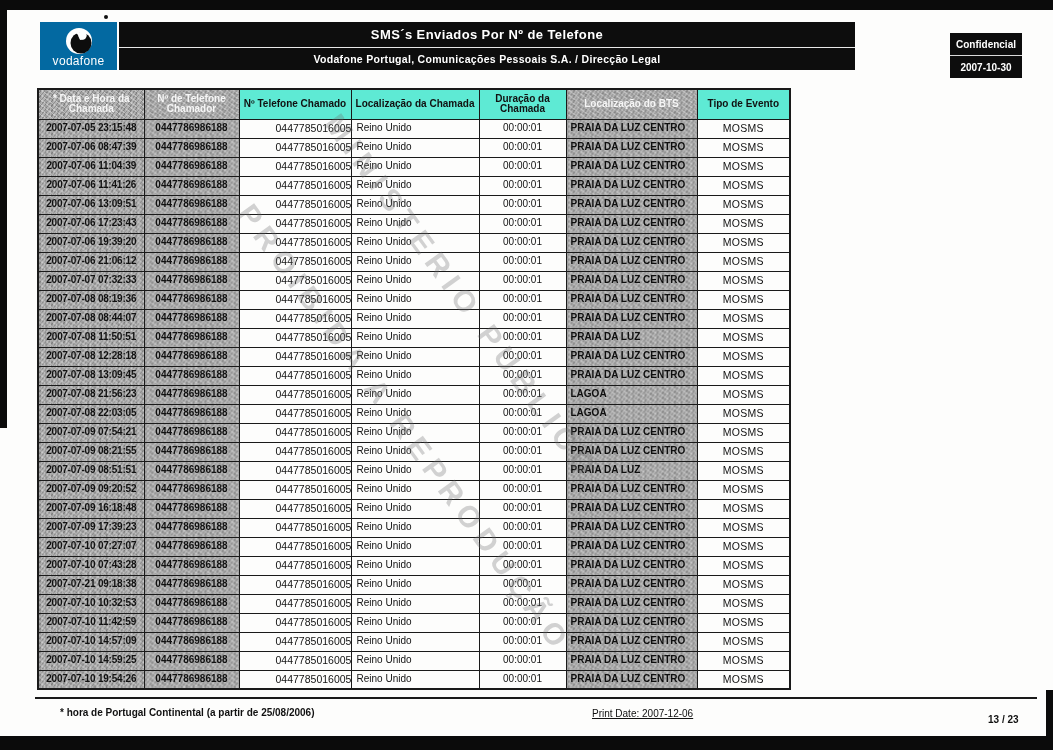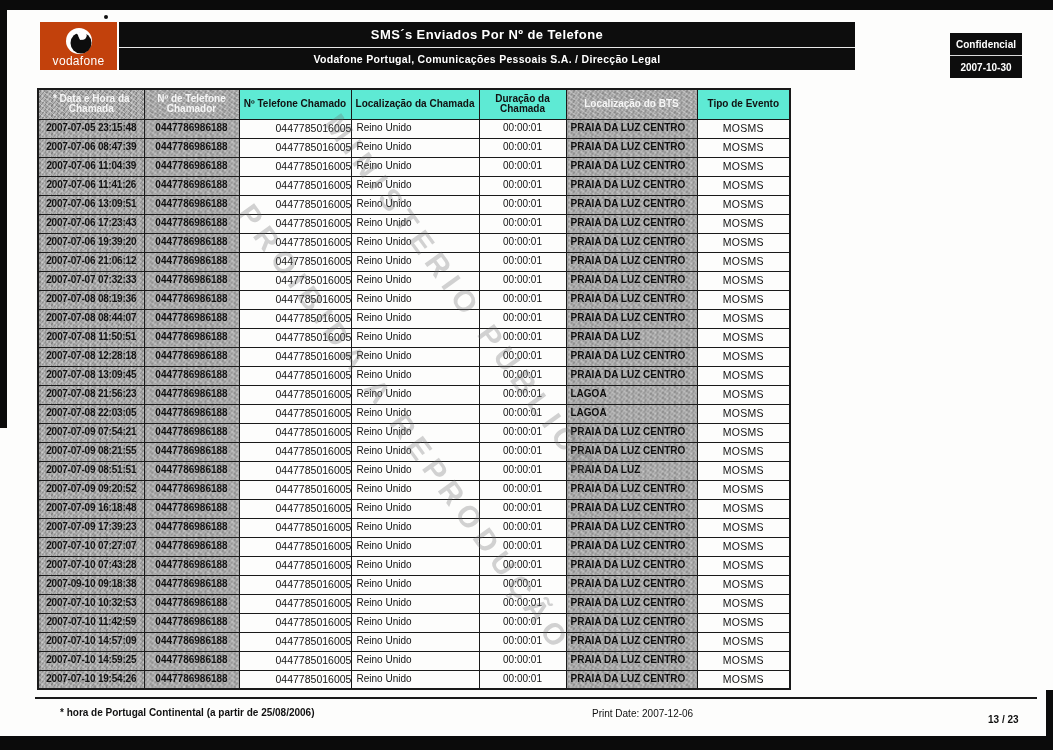--- a/index.html
+++ b/index.html
@@ -16,21 +16,21 @@
   .scan-bar { position:absolute; background:#0b0b0b; }
   .scan-top    { left:0; top:0; width:1053px; height:10px; }
   .scan-bottom { left:0; top:736px; width:1053px; height:14px; }
   .scan-left   { left:0; top:10px; width:7px; height:418px; }
   .scan-right  { left:1046px; top:690px; width:7px; height:48px; }
   .scan-dot    { position:absolute; left:104px; top:15px; width:4px; height:4px; border-radius:50%; background:#111; }
 
   
   .logo-box {
     position:absolute; left:40px; top:22px; width:77px; height:48px;
-    background:#c2410c; display:flex; flex-direction:column; align-items:center; justify-content:flex-end;
+    background:#0369a1; display:flex; flex-direction:column; align-items:center; justify-content:flex-end;
     padding-bottom:3px;
   }
   .logo-mark { position:absolute; top:4px; left:50%; transform:translateX(-50%); }
   .logo-word { color:#fff; font-size:12px; letter-spacing:.3px; line-height:1; }
 
   .banner {
     position:absolute; left:119px; top:22px; width:736px; height:48px;
     background:#0d0d0d; color:#fff;
     display:flex; flex-direction:column;
   }
@@ -93,21 +93,21 @@
     color:rgba(110,110,110,.30);
     transform-origin:left top; transform:rotate(54deg);
     white-space:nowrap;
   }
   .wm1 { left:345px; top:108px; }
   .wm2 { left:258px; top:198px; }
 
   
   .foot-rule { position:absolute; left:35px; top:697px; width:1002px; height:2px; background:#1a1a1a; }
   .footnote   { position:absolute; left:60px; top:707px; font-size:10px; font-weight:bold; }
-  .print-date { position:absolute; left:592px; top:708px; font-size:10px; }
+  .print-date { position:absolute; left:592px; top:708px; font-size:10px;text-decoration:underline; }
   .page-num   { position:absolute; left:988px; top:714px; font-size:10px; font-weight:bold; }
 </style>
 </head>
 <body>
 
 <div class="scan-bar scan-top"></div>
 <div class="scan-bar scan-bottom"></div>
 <div class="scan-bar scan-left"></div>
 <div class="scan-bar scan-right"></div>
 <div class="scan-dot"></div>
@@ -393,21 +393,21 @@
     <td class="c0 noise">2007-07-10 07:43:28</td>
     <td class="c1 noise">0447786986188</td>
     <td class="c2">0447785016005</td>
     <td class="c3">Reino Unido</td>
     <td class="c4">00:00:01</td>
     <td class="c5 noise">PRAIA DA LUZ CENTRO</td>
     <td class="c6">MOSMS</td>
   </tr>
 
   <tr>
-    <td class="c0 noise">2007-09-10 09:18:38</td>
+    <td class="c0 noise">2007-07-21 09:18:38</td>
     <td class="c1 noise">0447786986188</td>
     <td class="c2">0447785016005</td>
     <td class="c3">Reino Unido</td>
     <td class="c4">00:00:01</td>
     <td class="c5 noise">PRAIA DA LUZ CENTRO</td>
     <td class="c6">MOSMS</td>
   </tr>
 
   <tr>
     <td class="c0 noise">2007-07-10 10:32:53</td>

